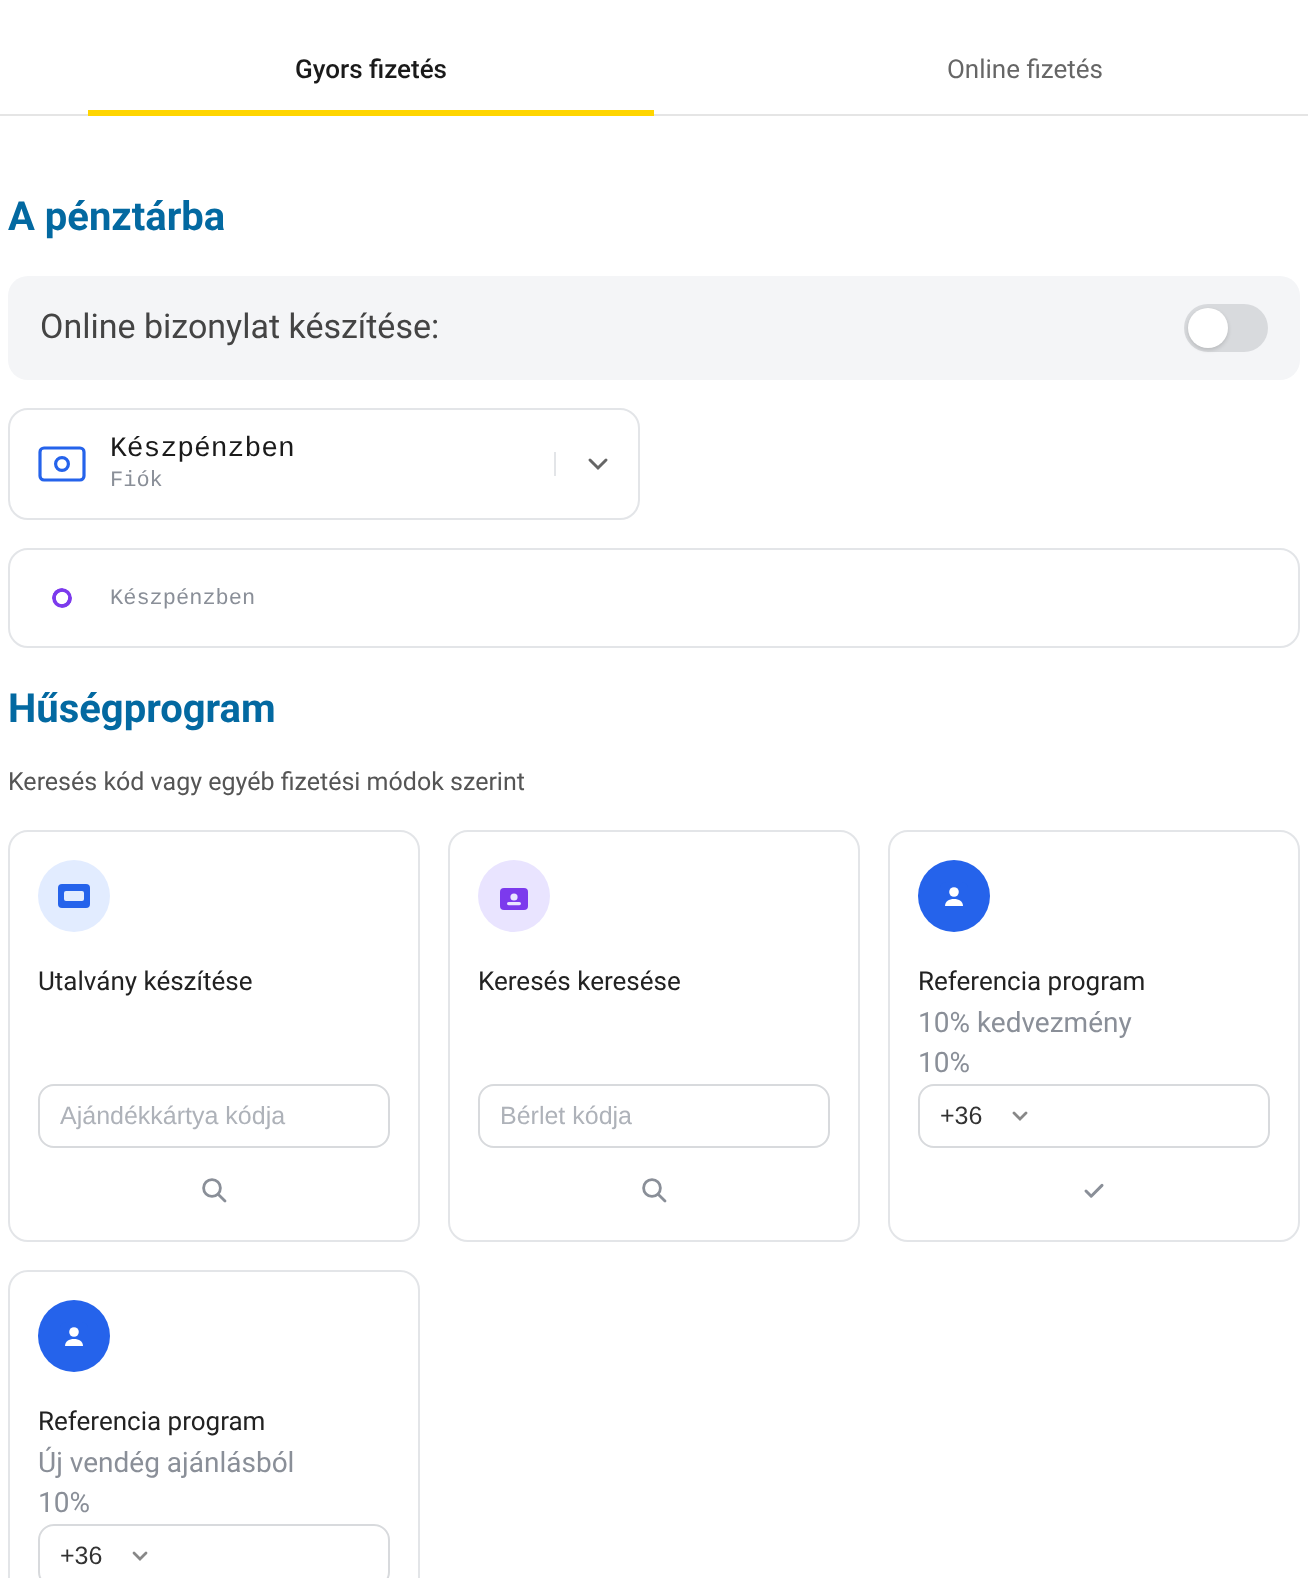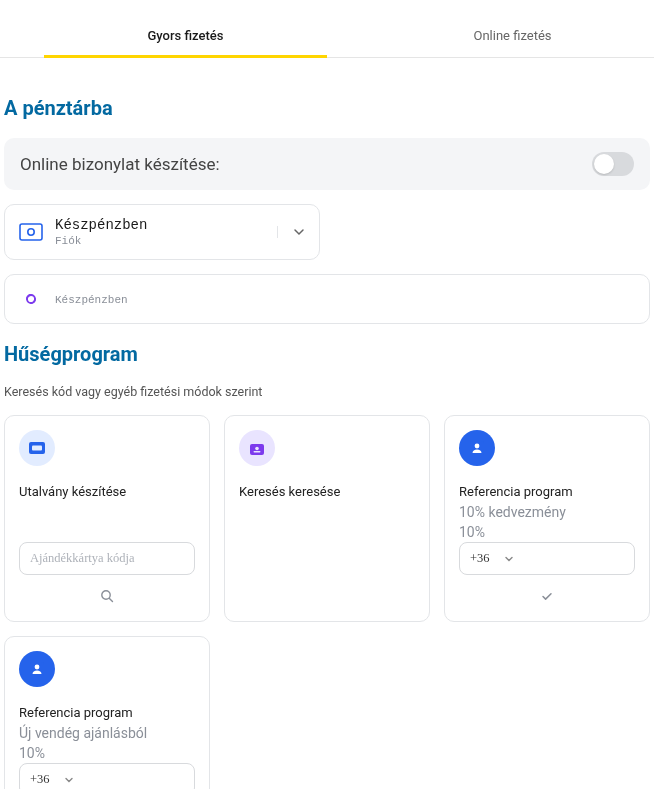--- a/index.html
+++ b/index.html
@@ -139,21 +139,21 @@
     margin-top: auto;
   }
   .input, .select {
     width: 100%;
     border: 1px solid #d8dadd;
     border-radius: 8px;
     background: #fff;
     padding: 8px 10px;
     font-size: 12.5px;
     color: #333;
-    font-family: Liberation Serif, serif;
+    font-family: Liberation Sans, sans-serif;
   }
   .input::placeholder { color: #aeb2b9; }
   .select {
     display:flex; align-items:center; justify-content:flex-start;
     gap: 2px;
     cursor:pointer;
     position: relative;
   }
   .select .chev-small {
     color: #888;
@@ -252,20 +252,29 @@
 
     <div class="loyalty-card">
       <div class="loyalty-icon purple-light">
         <svg width="18" height="16" viewBox="0 0 18 16">
             <rect x="2" y="4" width="14" height="11" rx="2" fill="#7c3aed"></rect>
             <circle cx="9" cy="8.5" r="1.8" fill="#e9e4ff"></circle>
             <rect x="5.5" y="11" width="7" height="1.6" rx="0.8" fill="#e9e4ff"></rect>
           </svg>
       </div>
       <div class="loyalty-title">Keresés keresése</div>
+      <div class="loyalty-field">
+        <input class="input" placeholder="Bérlet kódja" style="">
+        <div class="action-row">
+          <svg width="14" height="14" viewBox="0 0 14 14">
+              <circle cx="6" cy="6" r="4.2" fill="none" stroke="#8a8f98" stroke-width="1.4"></circle>
+              <line x1="9.2" y1="9.2" x2="12.5" y2="12.5" stroke="#8a8f98" stroke-width="1.4" stroke-linecap="round"></line>
+            </svg>
+        </div>
+      </div>
     </div>
 
     <div class="loyalty-card">
       <div class="loyalty-icon blue-solid">
         <svg width="16" height="16" viewBox="0 0 16 16">
             <rect x="1" y="1" width="14" height="14" rx="3" fill="#2563eb"></rect>
             <circle cx="8" cy="6" r="2.4" fill="#fff"></circle>
             <path d="M3.5 13c0-2.2 2-3.5 4.5-3.5s4.5 1.3 4.5 3.5" fill="#fff"></path>
           </svg>
       </div>

